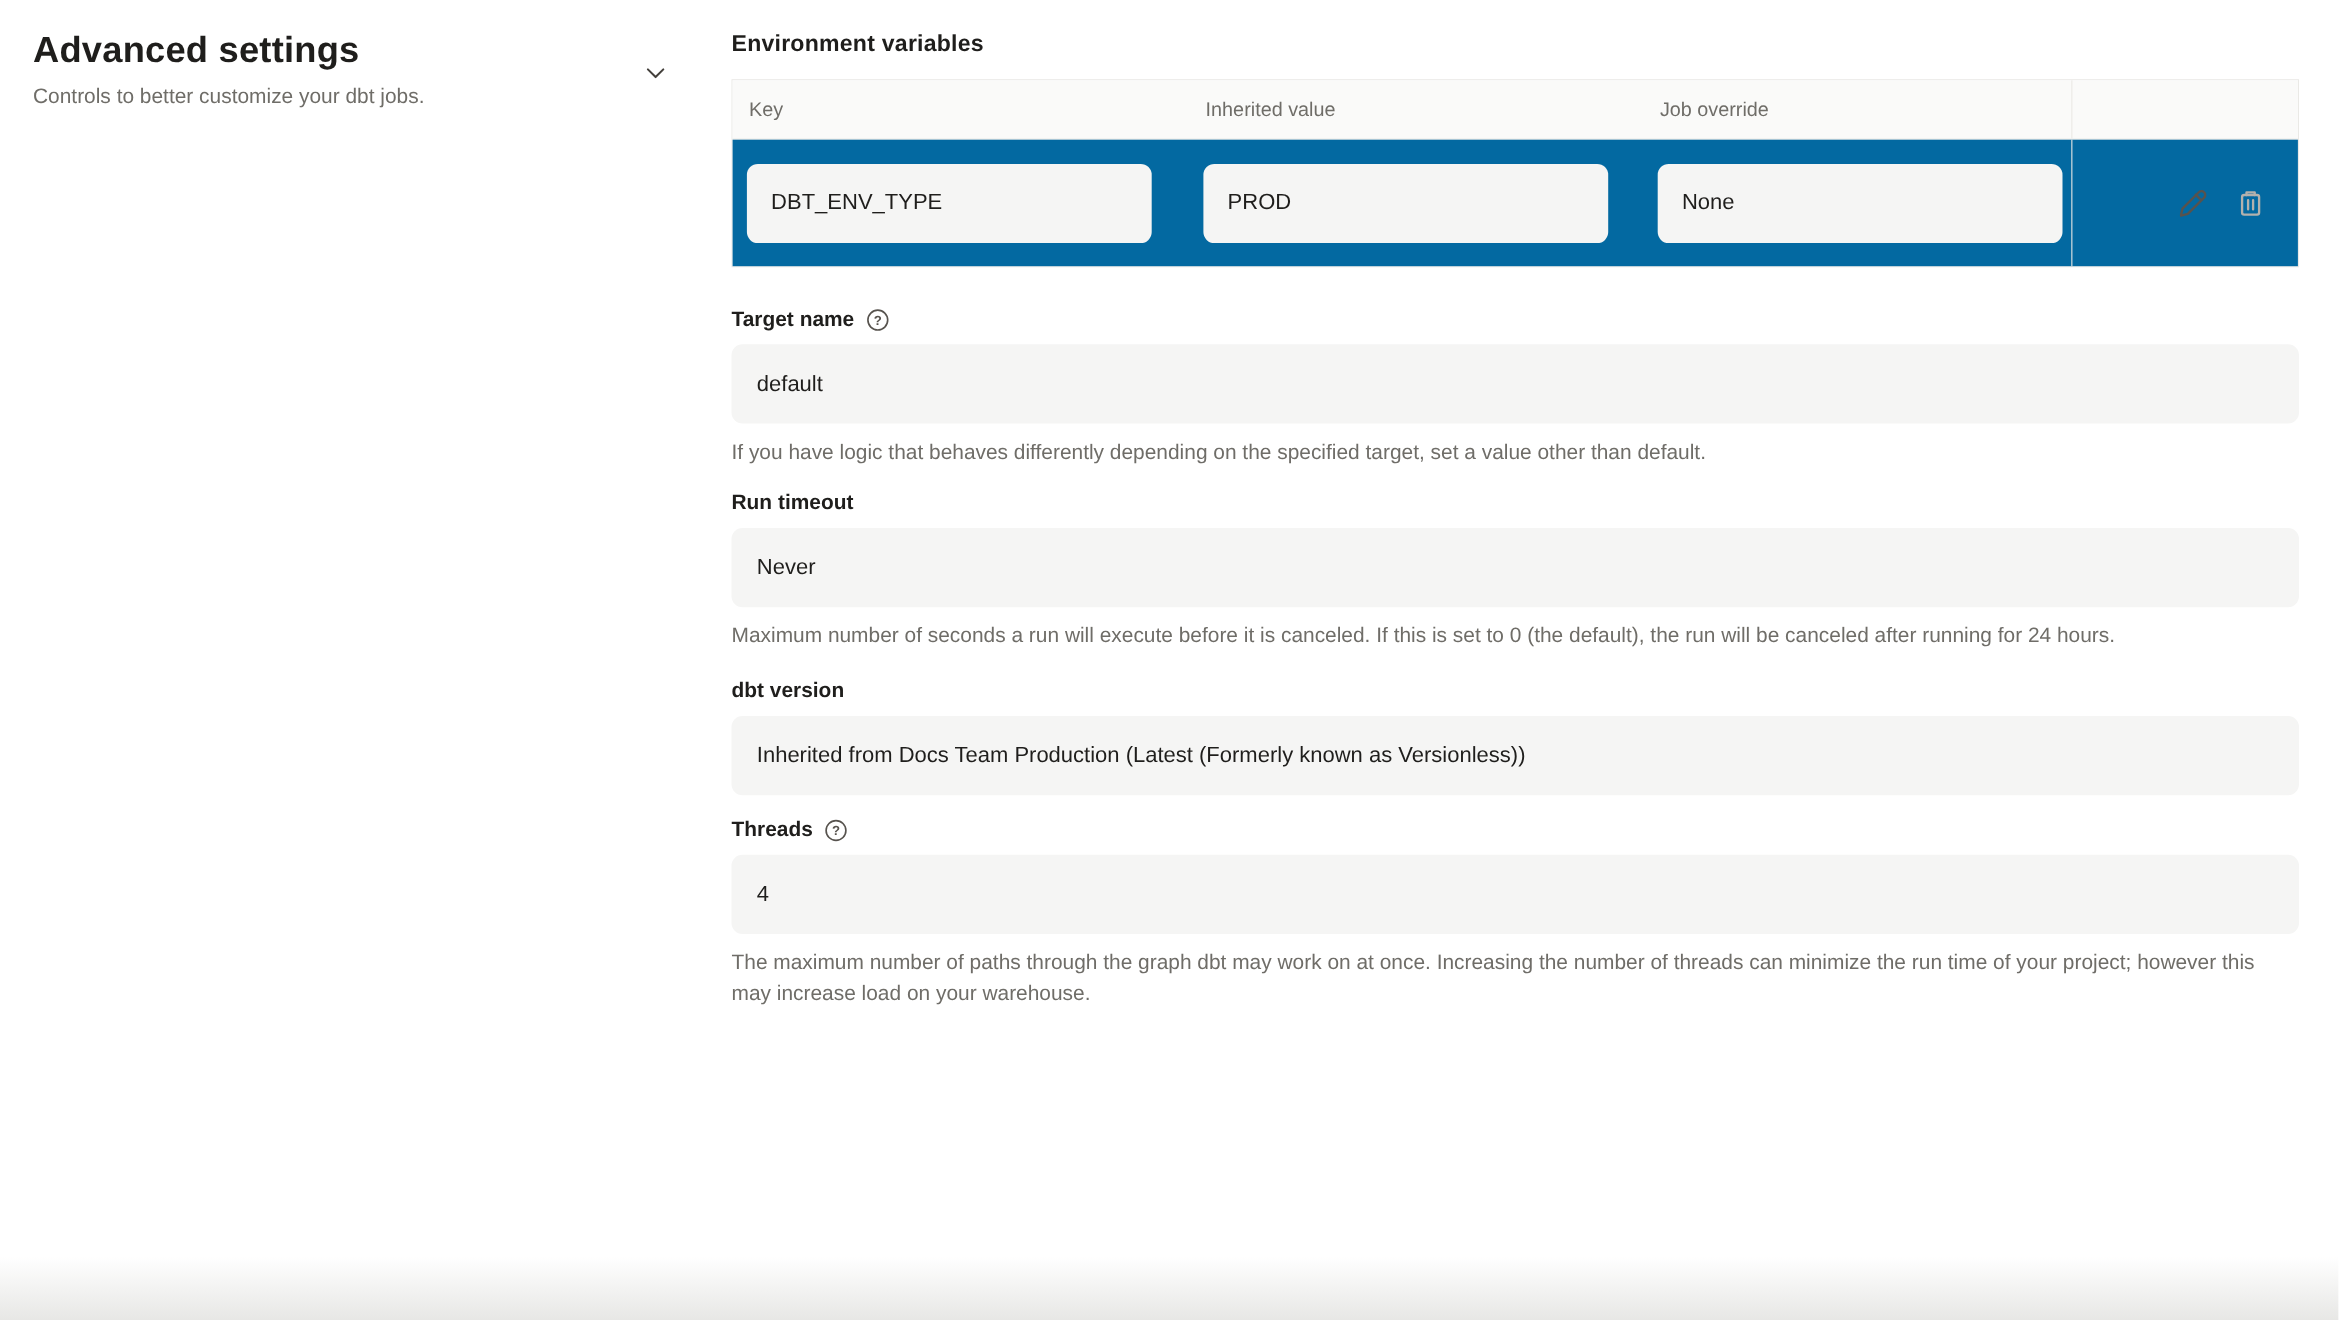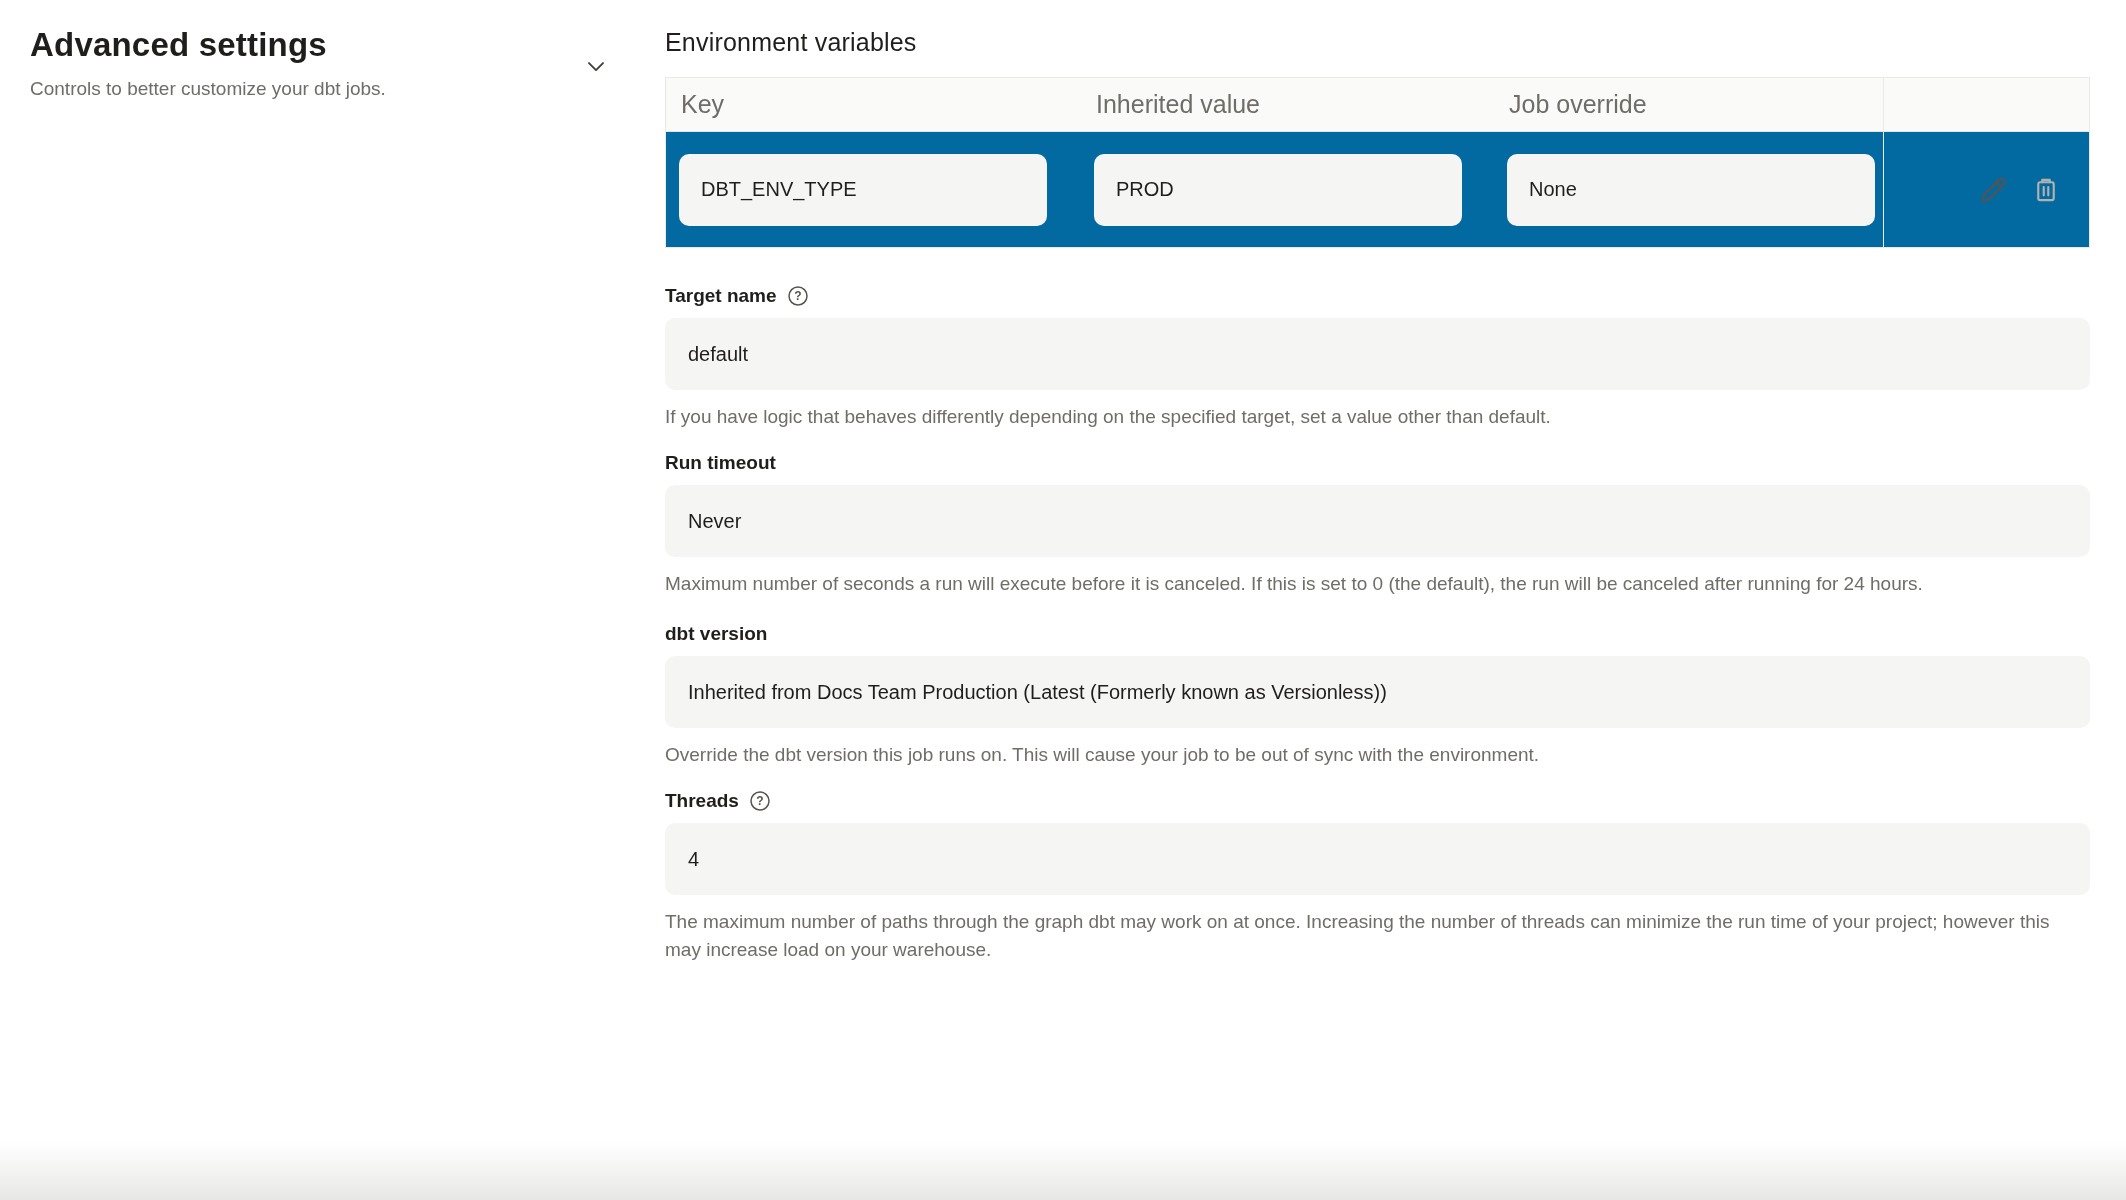--- a/index.html
+++ b/index.html
@@ -12,28 +12,28 @@
   
   .left-panel { position:absolute; left:0; top:0; width:665px; height:1200px; padding:26px 0 0 30px; }
   .panel-title { font-size:33px; font-weight:700; letter-spacing:.2px; color:#1f1e1c; }
   .panel-subtitle { margin-top:14px; font-size:19px; color:#6f6d68; }
   .collapse-btn {
     position:absolute; left:578px; top:48px; width:36px; height:36px;
     background:none; border:none; cursor:pointer; display:flex; align-items:center; justify-content:center;
   }
   
   .main { position:absolute; left:665px; top:0; width:1425px; padding-top:28px; }
-  .section-heading { font-size:25px; font-weight:400; letter-spacing:.2px; color:#1f1e1c; }
+  .section-heading { font-size:21px; font-weight:700; letter-spacing:.2px; color:#1f1e1c; }
   .section-desc { margin-top:10px; font-size:19px; line-height:30px; color:#6f6d68; }
   .desc-link { color:#1f1e1c; font-weight:700; text-decoration:underline; text-underline-offset:3px; cursor:pointer; }
   
   .env-table { margin-top:20px; border:1px solid #eae9e6; }
   .env-thead, .env-row { display:grid; grid-template-columns:415px 413px 389px 1fr; }
   .env-thead { background:#fafaf9; height:54px; border-bottom:1px solid #e7e6e3; }
-  .th { display:flex; align-items:center; padding-left:15px; font-size:25px; font-weight:500; color:#6f6d68; }
+  .th { display:flex; align-items:center; padding-left:15px; font-size:18px; font-weight:500; color:#6f6d68; }
   .env-row { height:115px; background:#0369a1; }
   .cell { display:flex; align-items:center; }
   .value-box {
     margin-left:13px; width:368px; height:72px; background:#f5f5f4; border-radius:10px;
     display:flex; align-items:center; padding-left:22px; font-size:20px; color:#1f1e1c;
   }
   .actions-cell { border-left:1px solid #eae9e6; display:flex; align-items:center; justify-content:flex-end; padding-right:24px; gap:15px; }
   .icon-btn { background:none; border:none; cursor:pointer; display:flex; align-items:center; justify-content:center; width:38px; height:38px; }
   
   .field { margin-top:24px; }
@@ -133,21 +133,20 @@
   </div>
 
   <div class="field">
   </div>
 
   <div class="field" style="margin-top:20px;">
     <div class="field-label-row">
       <span class="field-label">dbt version</span>
     </div>
     <input class="field-input" value="Inherited from Docs Team Production (Latest (Formerly known as Versionless))" style="">
-    <div class="field-help">Override the dbt version this job runs on. This will cause your job to be out of sync with the environment.</div>
   </div>
 
   <div class="field" style="margin-top:20px;">
     <div class="field-label-row">
       <span class="field-label">Threads</span>
       <button class="help-btn">
         <span style="display:flex;">
           <svg width="24" height="24" viewBox="0 0 24 24">
               <circle cx="12" cy="12" r="9" fill="none" stroke="#57534e" stroke-width="1.5"></circle>
               <text x="12" y="16.2" text-anchor="middle" font-size="12" font-weight="700" fill="#57534e" font-family="Liberation Sans, sans-serif">?</text>

